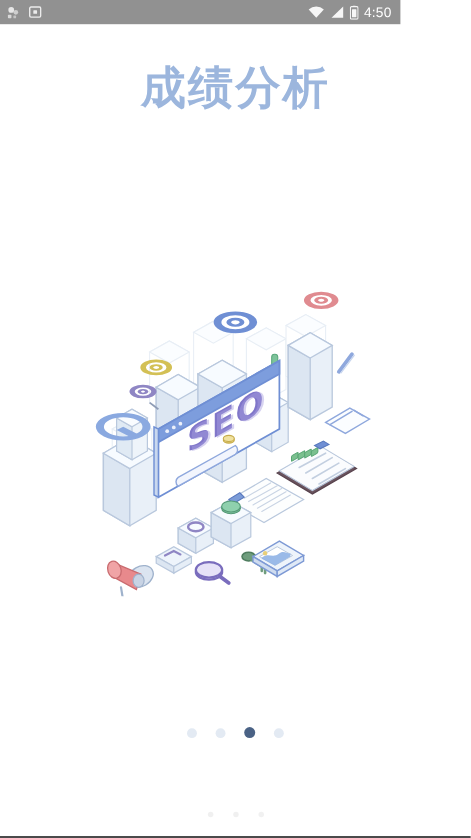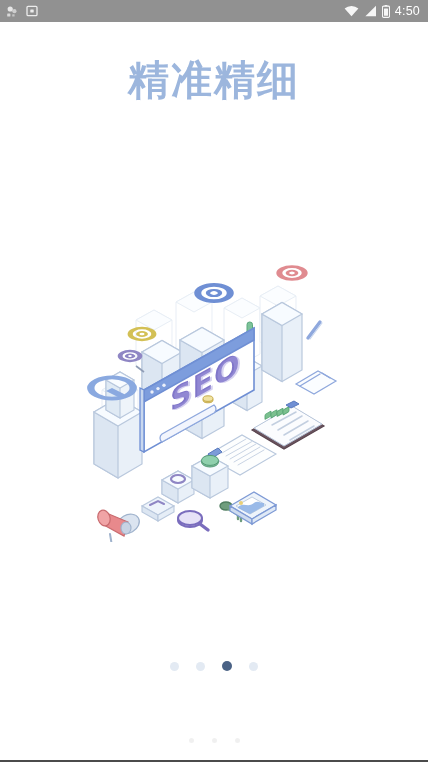--- a/index.html
+++ b/index.html
@@ -11,21 +11,21 @@
   }
   #app {
     position:relative;
     width:428px; height:762px;
     background:#ffffff;
   }
 
   
   .statusbar {
     position:absolute; top:0; left:0;
-    width:428px; height:22px;
+    width:364px; height:22px;
     background:#919191;
     display:flex; align-items:center;
     padding:0 8px 0 6px;
     color:#ffffff;
   }
   .sb-left { display:flex; align-items:center; gap:7px; }
   .sb-right { margin-left:auto; display:flex; align-items:center; gap:5px; }
   .sb-ico { display:block; opacity:.92; }
   .sb-time {
     font-size:12.5px; color:#ffffff; letter-spacing:.2px;
@@ -105,21 +105,21 @@
       <svg class="sb-ico" width="8" height="13" viewBox="0 0 8 13">
         <rect x="2.6" y="0" width="2.8" height="1.3" rx=".4" fill="#ffffff"></rect>
         <rect x="0.5" y="1.1" width="7" height="11.3" rx="1.1" fill="none" stroke="#ffffff" stroke-width="1.1"></rect>
         <rect x="2" y="3.4" width="4" height="7.3" rx=".5" fill="#ffffff"></rect>
       </svg>
       <span class="sb-time">4:50</span>
     </div>
   </div>
 
   <div class="headline">
-    <span>精准精细</span>
+    <span>成绩分析</span>
   </div>
 
   <div class="hero">
     <svg viewBox="0 0 272 280" xmlns="http://www.w3.org/2000/svg">
       <defs>
         <g id="ghost">
           <path d="M0,0 l18,-10 l18,10 l0,46 l-18,10 l-18,-10 z" fill="#ffffff" stroke="#e6edf5" stroke-width="1"></path>
           <path d="M0,0 l18,-10 l18,10 l-18,10 z" fill="#fbfdff" stroke="#e6edf5" stroke-width="1"></path>
         </g>
         <g id="blk">

